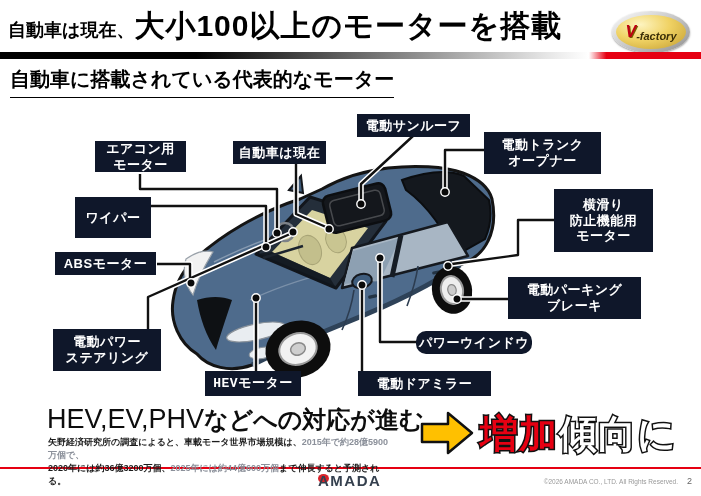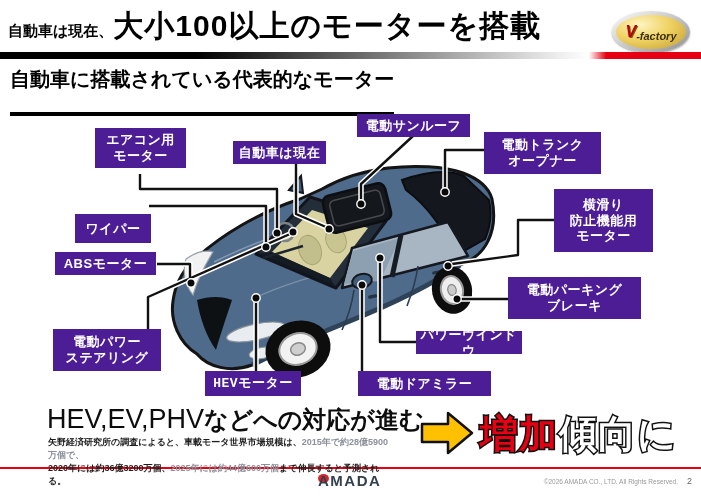--- a/index.html
+++ b/index.html
@@ -1,38 +1,38 @@
 <!DOCTYPE html>
 <html><head>
 <meta charset="utf-8">
 <style>
   html,body{margin:0;padding:0;}
   body{font-family:"Liberation Sans","DejaVu Sans",sans-serif;background:#fff;}
   .stage{position:relative;width:701px;height:496px;background:#fff;overflow:hidden;}
 
   
   .title{position:absolute;left:8px;top:6px;white-space:nowrap;font-weight:900;color:#000;}
-  .title .sm{font-size:15px;letter-spacing:0px;}
+  .title .sm{font-size:18px;letter-spacing:0px;}
   .title .lg{font-size:30px;letter-spacing:1px;}
   .hbar{position:absolute;left:0;top:52px;width:701px;height:7px;
         background:linear-gradient(90deg,#000 0%,#000 28%,#888 58%,#e6e6e6 78%,#fff 84%,#e60012 86.5%,#e60012 100%);}
   .logo{position:absolute;left:612px;top:11px;width:78px;height:42px;border-radius:50%;
         background:linear-gradient(150deg,#fdfdfd,#8f8f8f);box-shadow:0 1px 2px rgba(0,0,0,.4);}
   .logo .inner{position:absolute;left:4px;top:4px;right:4px;bottom:4px;border-radius:50%;
         background:radial-gradient(ellipse at 35% 28%,#fdf4c0 0%,#f0d264 45%,#c29c2e 100%);
         display:flex;align-items:center;justify-content:center;}
   .logo .v{color:#c00012;font-weight:900;font-style:italic;font-size:16px;text-shadow:1px 1px 0 #7a5c00;}
   .logo .f{color:#3a2e08;font-weight:800;font-style:italic;font-size:11px;margin-top:7px;}
 
   .subtitle{position:absolute;left:10px;top:66px;font-size:20px;font-weight:800;color:#000;
-            border-bottom:4px solid #000000;padding-bottom:19px;white-space:nowrap;}
+            border-bottom:1px solid #000000;padding-bottom:4px;white-space:nowrap;}
 
   
   svg.diagram{position:absolute;left:0;top:0;z-index:1;}
-  .lbl{position:absolute;z-index:3;background:#4c1d95;color:#fff;font-weight:700;font-size:13px;
+  .lbl{position:absolute;z-index:3;background:#0f172a;color:#fff;font-weight:700;font-size:13px;
        line-height:1.22;display:flex;align-items:center;justify-content:center;text-align:center;
        white-space:pre-line;letter-spacing:.5px;}
 
   
   .headline{position:absolute;left:47px;top:404px;white-space:nowrap;color:#0d0d0d;z-index:2;}
   .headline .en{font-size:27px;font-weight:400;letter-spacing:0;}
   .headline .ja{font-size:24px;font-weight:900;}
   .notes{position:absolute;left:48px;top:436px;width:345px;font-size:9px;font-weight:700;
          line-height:1.45;color:#1c1c1c;z-index:2;}
   .notes .gray{color:#8b909a;}
@@ -157,35 +157,35 @@
         <circle cx="457" cy="299" r="4.2"></circle>
         <circle cx="293" cy="232" r="4.2"></circle>
         <circle cx="380" cy="258" r="4.2"></circle>
         <circle cx="256" cy="298" r="4.2"></circle>
         <circle cx="362" cy="285" r="4.2"></circle>
       </g>
     </g>
   </svg>
 
   <div class="lbl" style="left:357px;top:114px;width:113px;height:23px;">電動サンルーフ</div>
-  <div class="lbl" style="left:95px;top:128px;width:91px;height:40px;">エアコン用
+  <div class="lbl" style="left:95px;top:141px;width:91px;height:31px;">エアコン用
 モーター</div>
   <div class="lbl" style="left:233px;top:141px;width:93px;height:23px;">自動車は現在</div>
   <div class="lbl" style="left:484px;top:132px;width:117px;height:42px;">電動トランク
 オープナー</div>
-  <div class="lbl" style="left:75px;top:214px;width:76px;height:29px;">ワイパー</div>
+  <div class="lbl" style="left:75px;top:197px;width:76px;height:41px;">ワイパー</div>
   <div class="lbl" style="left:554px;top:189px;width:99px;height:63px;">横滑り
 防止機能用
 モーター</div>
   <div class="lbl" style="left:55px;top:252px;width:101px;height:23px;">ABSモーター</div>
   <div class="lbl" style="left:508px;top:277px;width:133px;height:42px;">電動パーキング
 ブレーキ</div>
   <div class="lbl" style="left:53px;top:329px;width:108px;height:42px;">電動パワー
 ステアリング</div>
-  <div class="lbl" style="left:416px;top:331px;width:106px;height:23px;">パワーウインドウ</div>
+  <div class="lbl" style="left:416px;top:331px;width:116px;height:23px;border-radius:10px;">パワーウインドウ</div>
   <div class="lbl" style="left:205px;top:371px;width:96px;height:25px;font-family:Liberation Mono, monospace;">HEVモーター</div>
   <div class="lbl" style="left:358px;top:371px;width:133px;height:25px;">電動ドアミラー</div>
 
   <div class="headline">
     <span class="en">HEV,EV,PHV</span><span class="ja">などへの対応が進む</span>
   </div>
   <div class="notes">
     <span>矢野経済研究所の調査によると、車載モータ世界市場規模は、</span><span class="gray">2015年で約28億5900万個で、</span><br>
     <span>2020年には約36億3200万個、</span><span class="gray">2025年には約44億600万個</span><span>まで伸長すると予測される。</span>
   </div>

